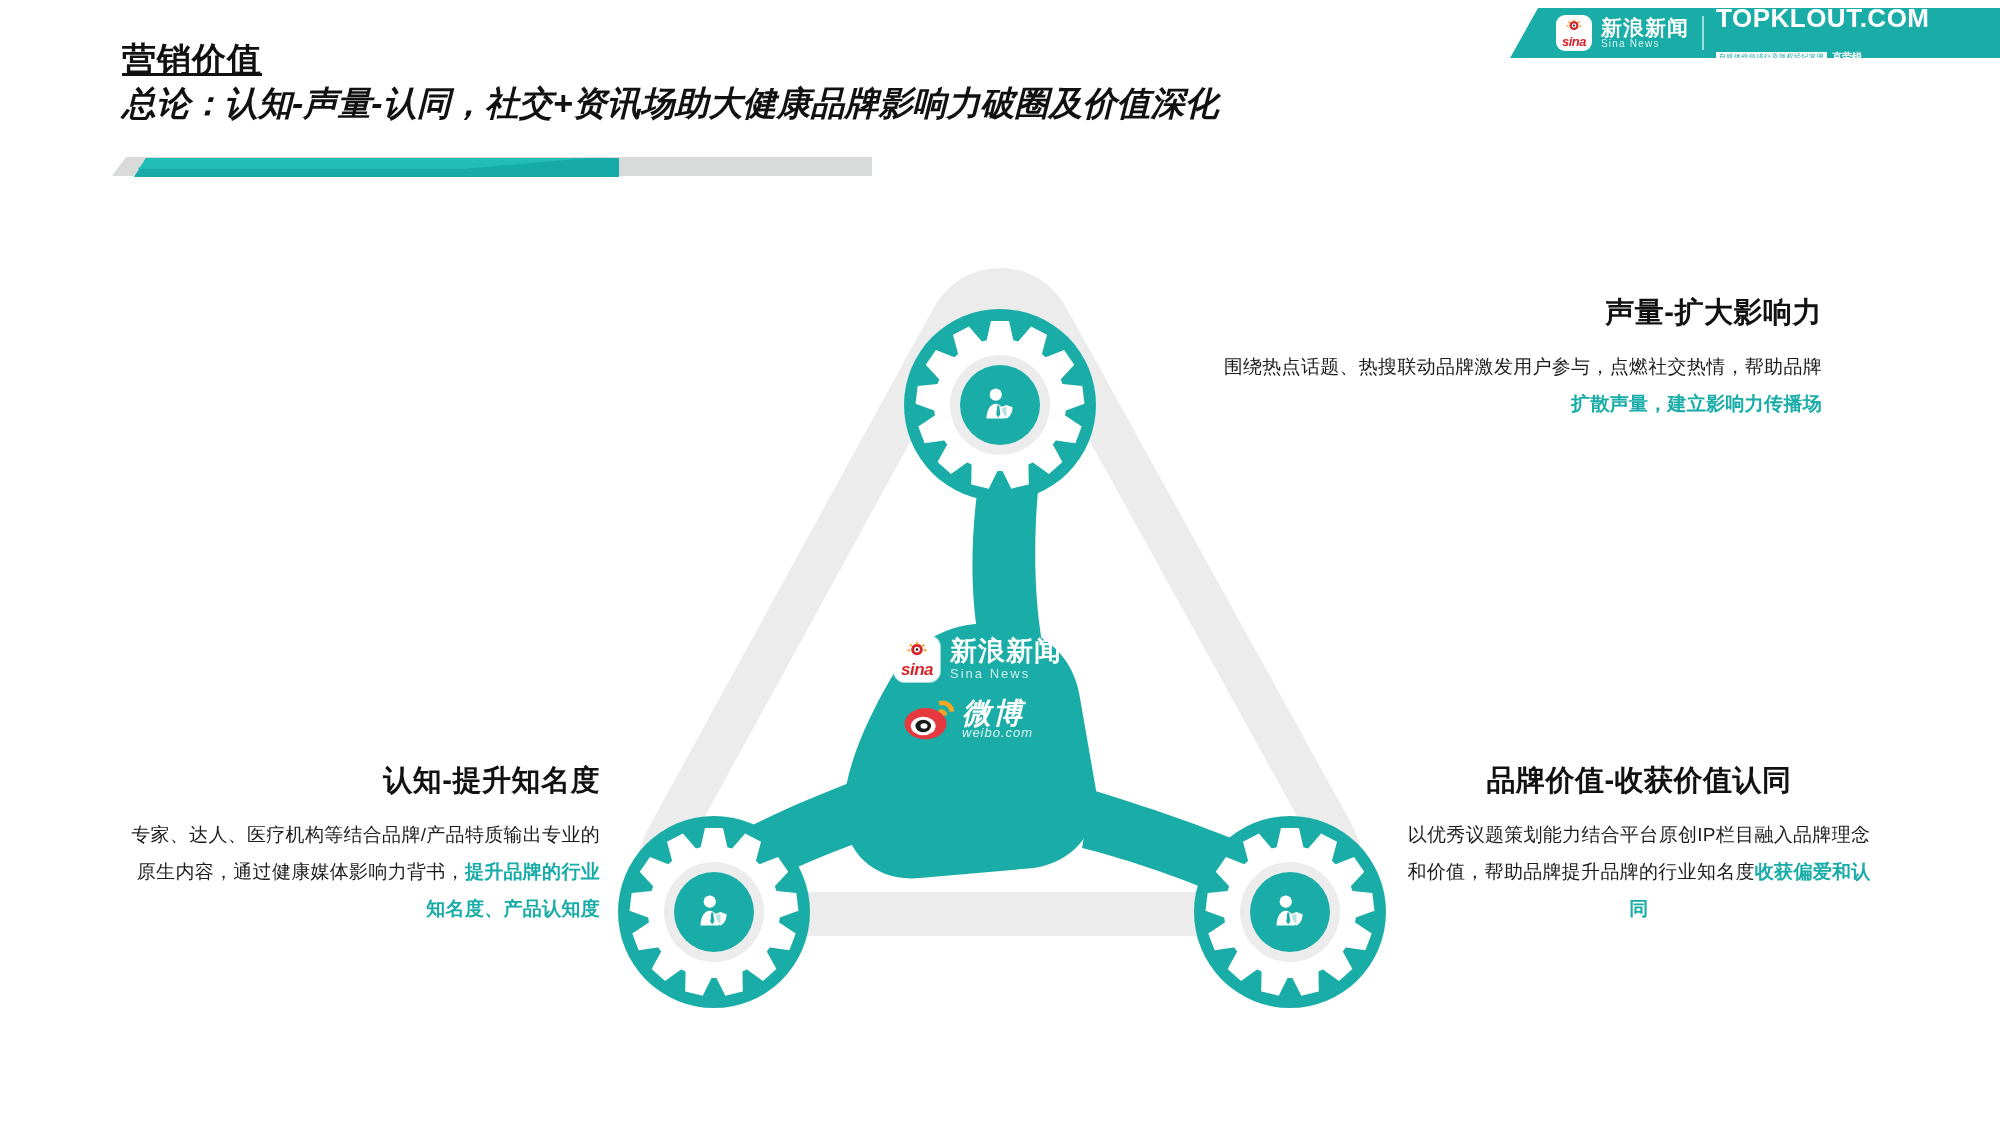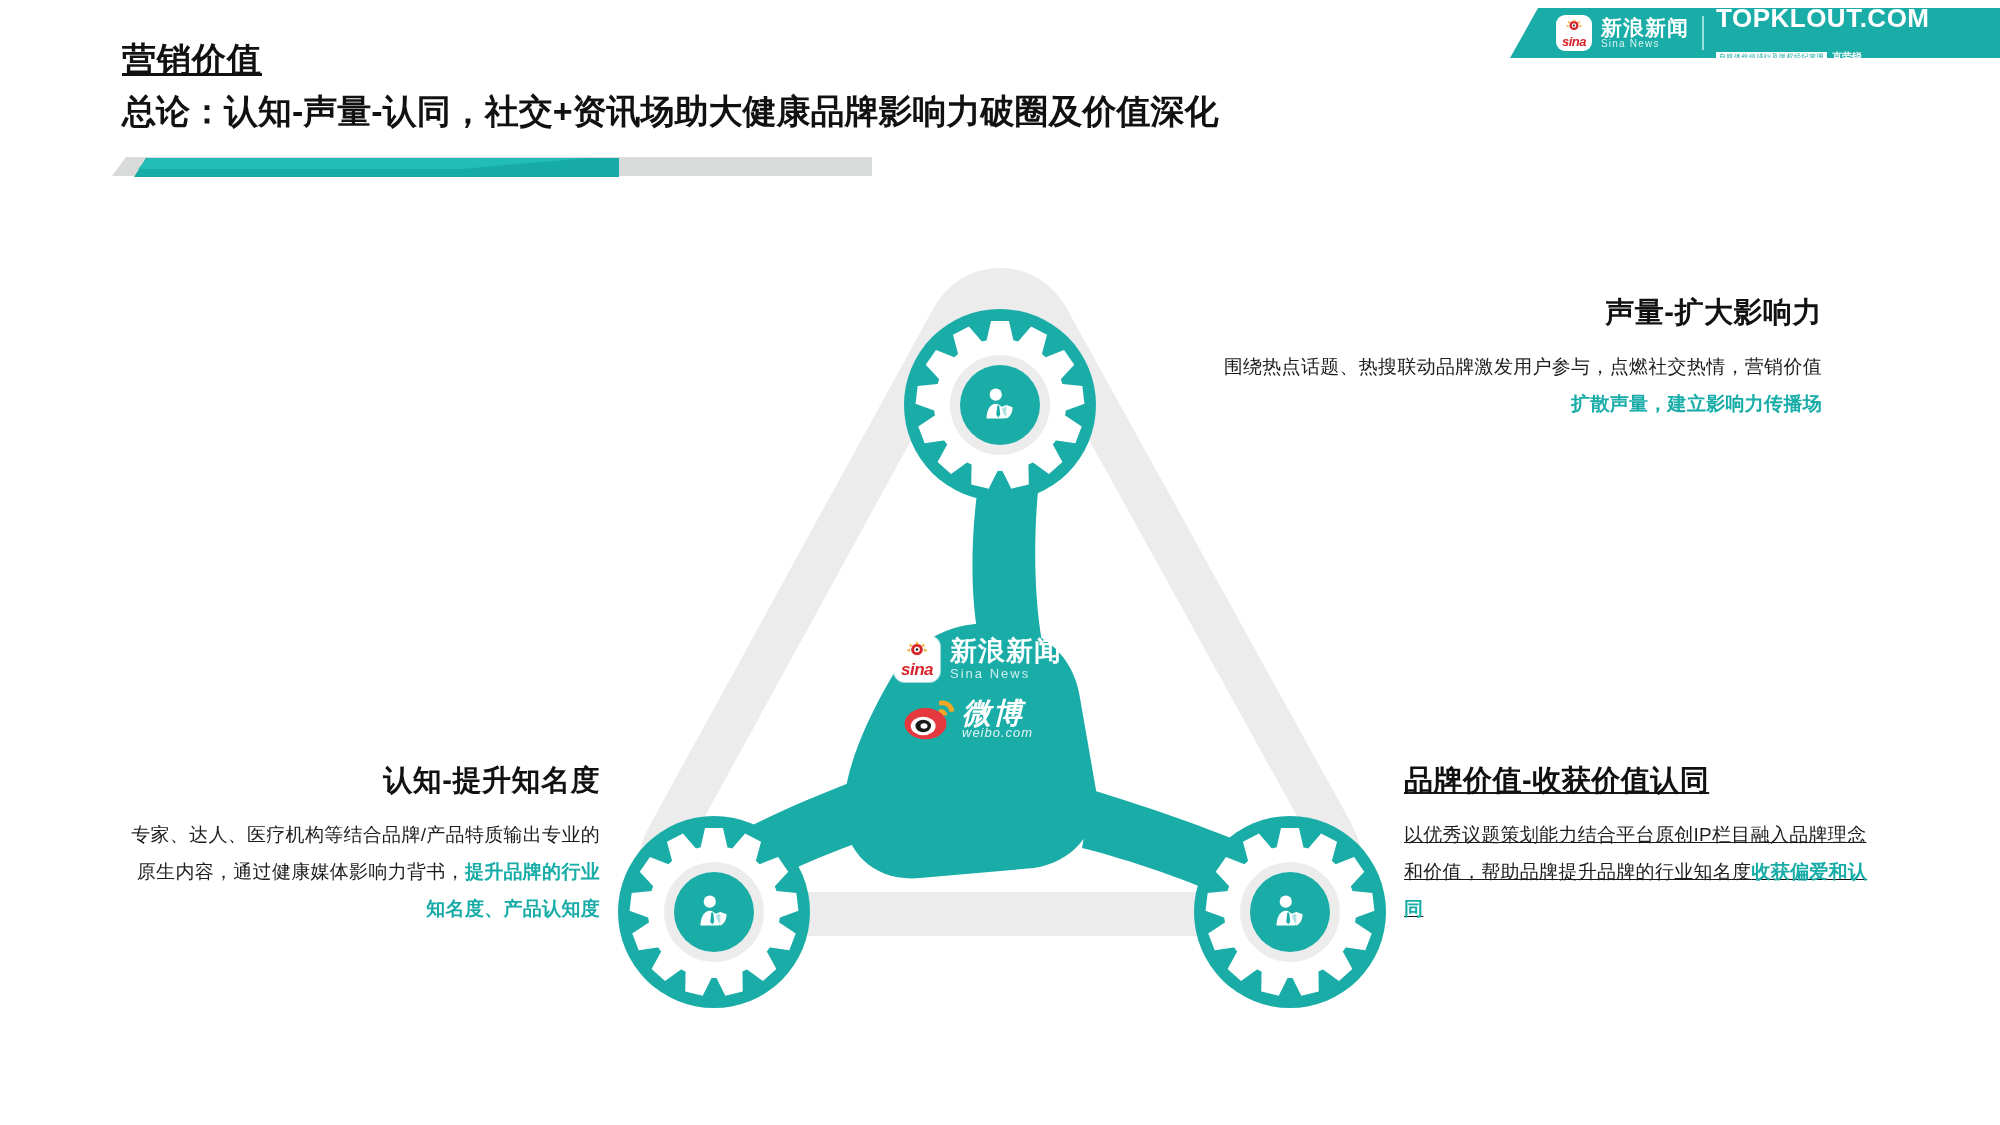--- a/index.html
+++ b/index.html
@@ -135,22 +135,23 @@
     line-height: 1.15;
     white-space: nowrap;
     text-decoration: underline;
   }
   .heading .line2 {
     font-size: 34px;
     font-weight: bold;
     letter-spacing: 0px;
     color: #111111;
     line-height: 1.2;
-    margin-top: 12px;
+    margin-top: 4px;
     white-space: nowrap;
+    font-style: italic;
   }
   .accent-wrap {
     position: absolute;
     left: 112px;
     top: 155px;
     width: 760px;
     height: 24px;
   }
   .accent-gray {
     position: absolute;
@@ -269,21 +270,21 @@
     line-height: 1.95;
     letter-spacing: 0.3px;
     margin-top: 18px;
   }
   .block .b-body .hl {
     color: #17aca7;
     font-weight: bold;
   }
 
   .block-top-right { left: 1222px; top: 295px; width: 600px; text-align: right; }
-  .block-bottom-right { left: 1404px; top: 763px; width: 470px; text-align: left; text-decoration: underline; }
+  .block-bottom-right { left: 1404px; top: 763px; width: 470px; text-align: center; }
   .block-bottom-left { left: 130px; top: 763px; width: 470px; text-align: right; }
   .block-bottom-left .b-title { text-align: right; }
 </style>
 </head>
 <body>
 
 <div class="brandbar">
   <div class="sina-badge">
     <svg class="sina-eye" viewBox="0 0 34 26">
       <circle cx="17" cy="13" r="9" fill="#d7232a"></circle>
@@ -582,21 +583,21 @@
     </svg>
     <div class="weibo-text">
       <div class="cn">微博</div>
       <div class="en">weibo.com</div>
     </div>
   </div>
 </div>
 
 <div class="block block-top-right">
   <div class="b-title">声量-扩大影响力</div>
-  <div class="b-body"><span>围绕热点话题、热搜联动品牌激发用户参与，点</span><span>燃社交热情，营销价值</span><span class="hl">扩散声量，建立影响力传播场</span></div>
+  <div class="b-body"><span>围绕热点话题、热搜联动品牌激发用户参与，点</span><span>燃社交热情，帮助品牌</span><span class="hl">扩散声量，建立影响力传播场</span></div>
 </div>
 
 <div class="block block-bottom-right">
   <div class="b-title">品牌价值-收获价值认同</div>
   <div class="b-body"><span>以优秀议题策划能力结合平台原创IP</span><span>栏目融入品牌理念和价值，帮助品牌</span><span>提升品牌的行业知名度</span><span class="hl">收获偏爱和认同</span></div>
 </div>
 
 <div class="block block-bottom-left">
   <div class="b-title">认知-提升知名度</div>
   <div class="b-body"><span>专家、达人、医疗机构等结合品牌/产品</span><span>特质输出专业的原生内容，通过健康媒</span><span>体影响力背书，</span><span class="hl">提升品牌的行业知名度、产品认知度</span></div>

